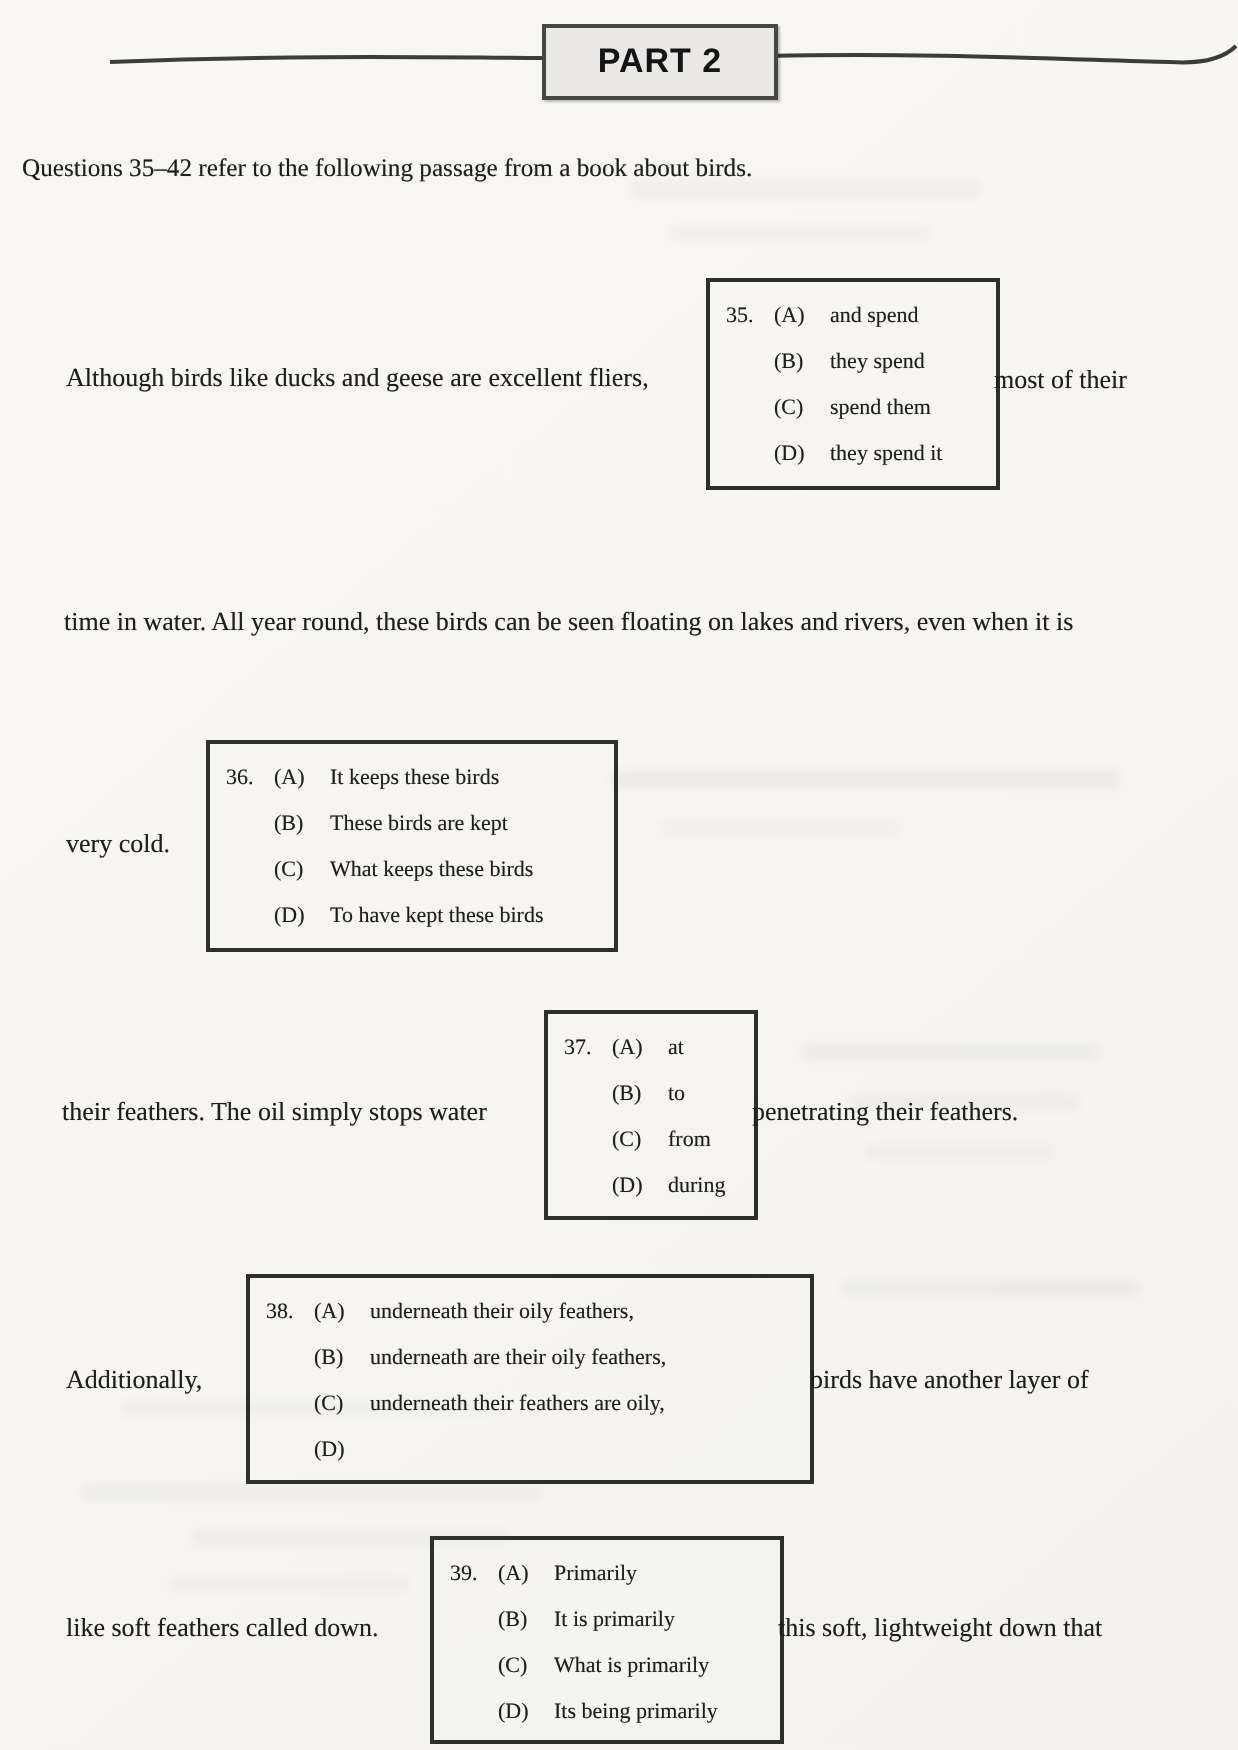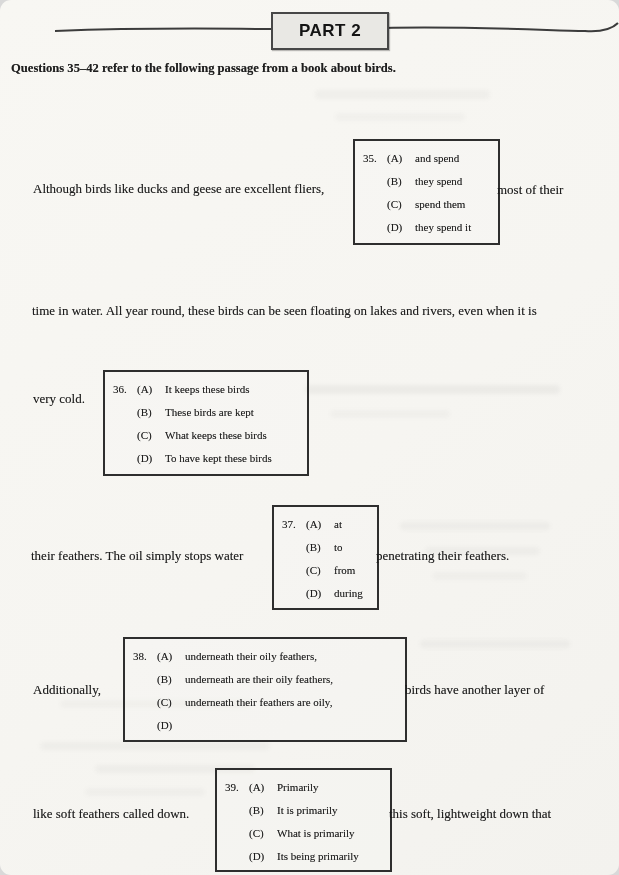--- a/index.html
+++ b/index.html
@@ -4,34 +4,33 @@
 <style>
   html,body{margin:0;padding:0;background:#d9d9d9;}
   .page{
     position:relative;
     width:619px;height:875px;
     margin:0 auto;
     background:linear-gradient(140deg,#f8f7f3 0%,#f6f5f1 55%,#f3f2ee 100%);
     font-family:"Liberation Serif", serif;
     color:#1e1e1e;
     overflow:hidden;
-    border-radius:11px;
   }
   .top-rule{position:absolute;left:0;top:0;}
   .partbox{
     position:absolute;left:271px;top:12px;width:114px;height:34px;
     background:#e9e8e4;border:2px solid #474747;
     display:flex;align-items:center;justify-content:center;
     font-family:"Liberation Sans", sans-serif;font-weight:bold;font-size:17px;
     letter-spacing:.5px;color:#141414;
     box-shadow:1px 1px 1px rgba(0,0,0,.25);
   }
   .instructions{
-    position:absolute;left:11px;top:61px;
-    font-weight:bold;font-size:12.6px;white-space:nowrap;
+    position:absolute;left:11px;top:77px;
+    font-weight:normal;font-size:12.6px;white-space:nowrap;
     text-shadow:0 0 .4px rgba(0,0,0,.45);
   }
   .ptext{
     position:absolute;font-size:13px;line-height:16px;white-space:nowrap;
     text-shadow:0 0 .4px rgba(0,0,0,.4);
   }
   .qbox{
     position:absolute;border:2px solid #2e2e2e;
     padding:5px 4px 0 8px;
     font-size:11px;
@@ -93,21 +92,21 @@
     <div class="orow">
       <span class="qnum"></span>
       <span class="olet">(D)</span>
       <span class="otxt">they spend it</span>
     </div>
   </div>
   <div class="ptext" style="left:497px;top:182px">most of their</div>
 
   <div class="ptext" style="left:32px;top:303px">time in water. All year round, these birds can be seen floating on lakes and rivers, even when it is</div>
 
-  <div class="ptext" style="left:33px;top:391px">very cold.</div>
+  <div class="ptext" style="left:33px;top:414px">very cold.</div>
   <div class="qbox" style="left:103px;top:370px;width:190px;height:97px">
     <div class="orow">
       <span class="qnum">36.</span>
       <span class="olet">(A)</span>
       <span class="otxt">It keeps these birds</span>
     </div>
     <div class="orow">
       <span class="qnum"></span>
       <span class="olet">(B)</span>
       <span class="otxt">These birds are kept</span>

